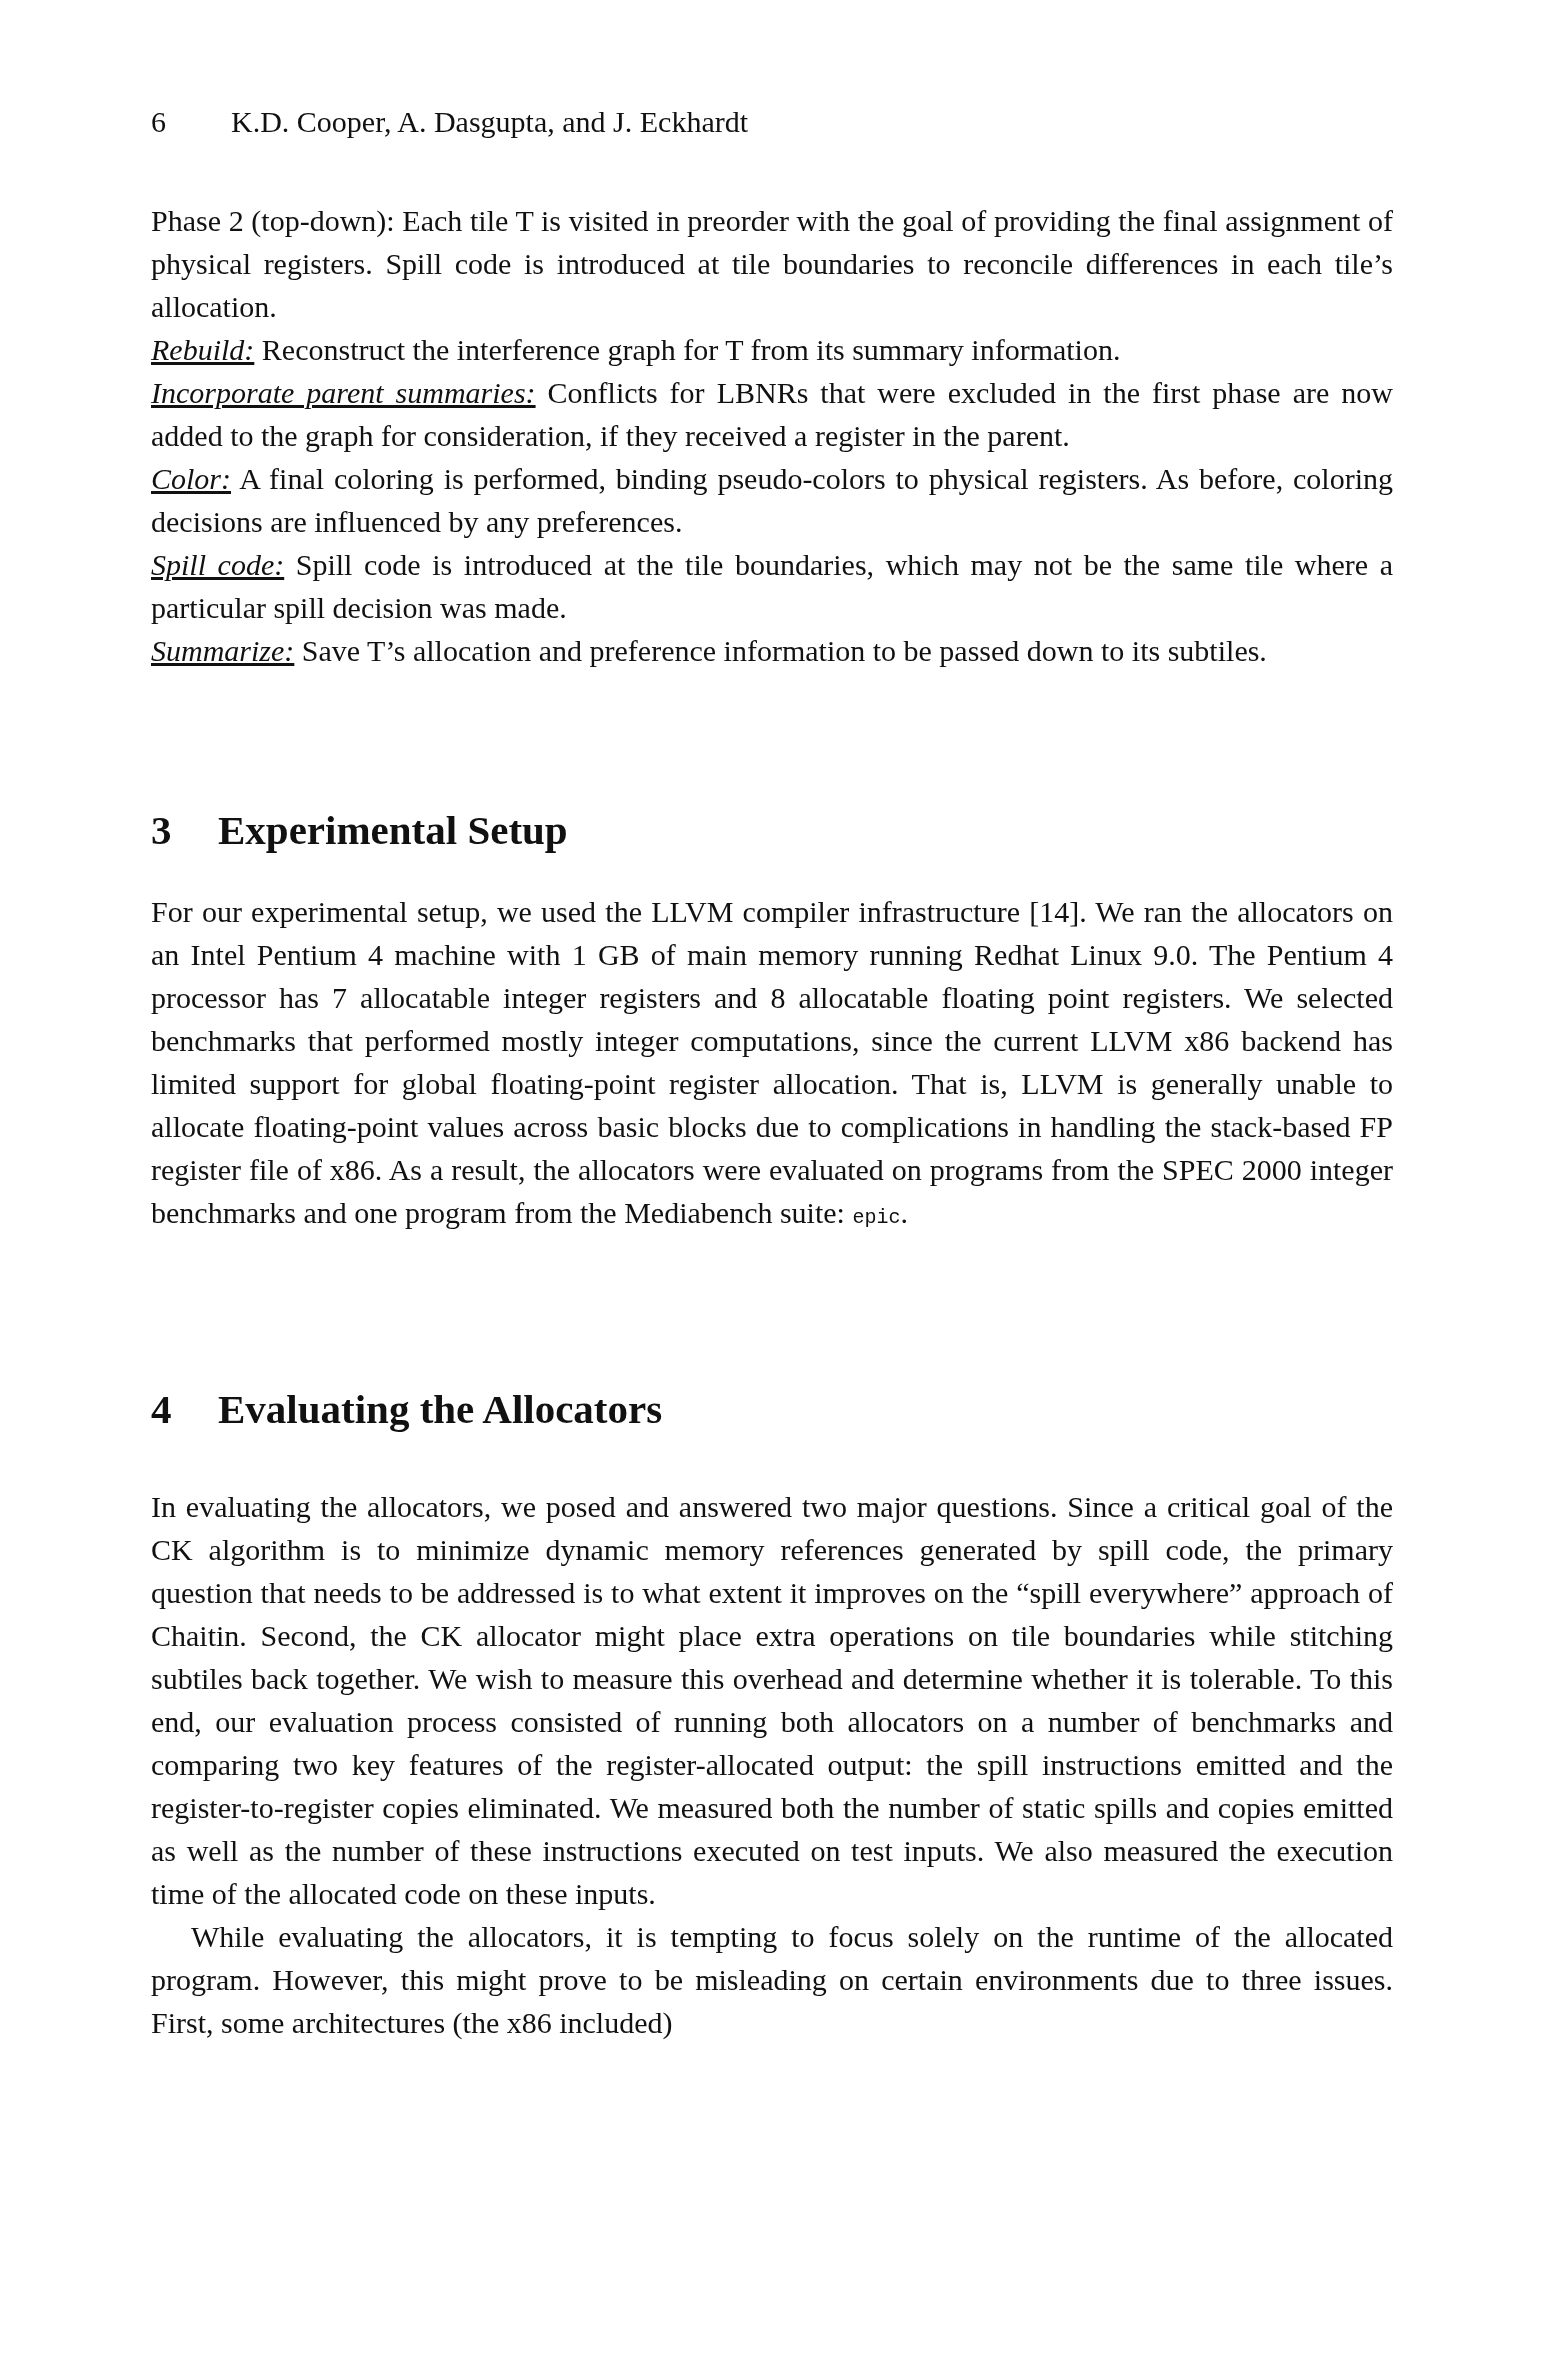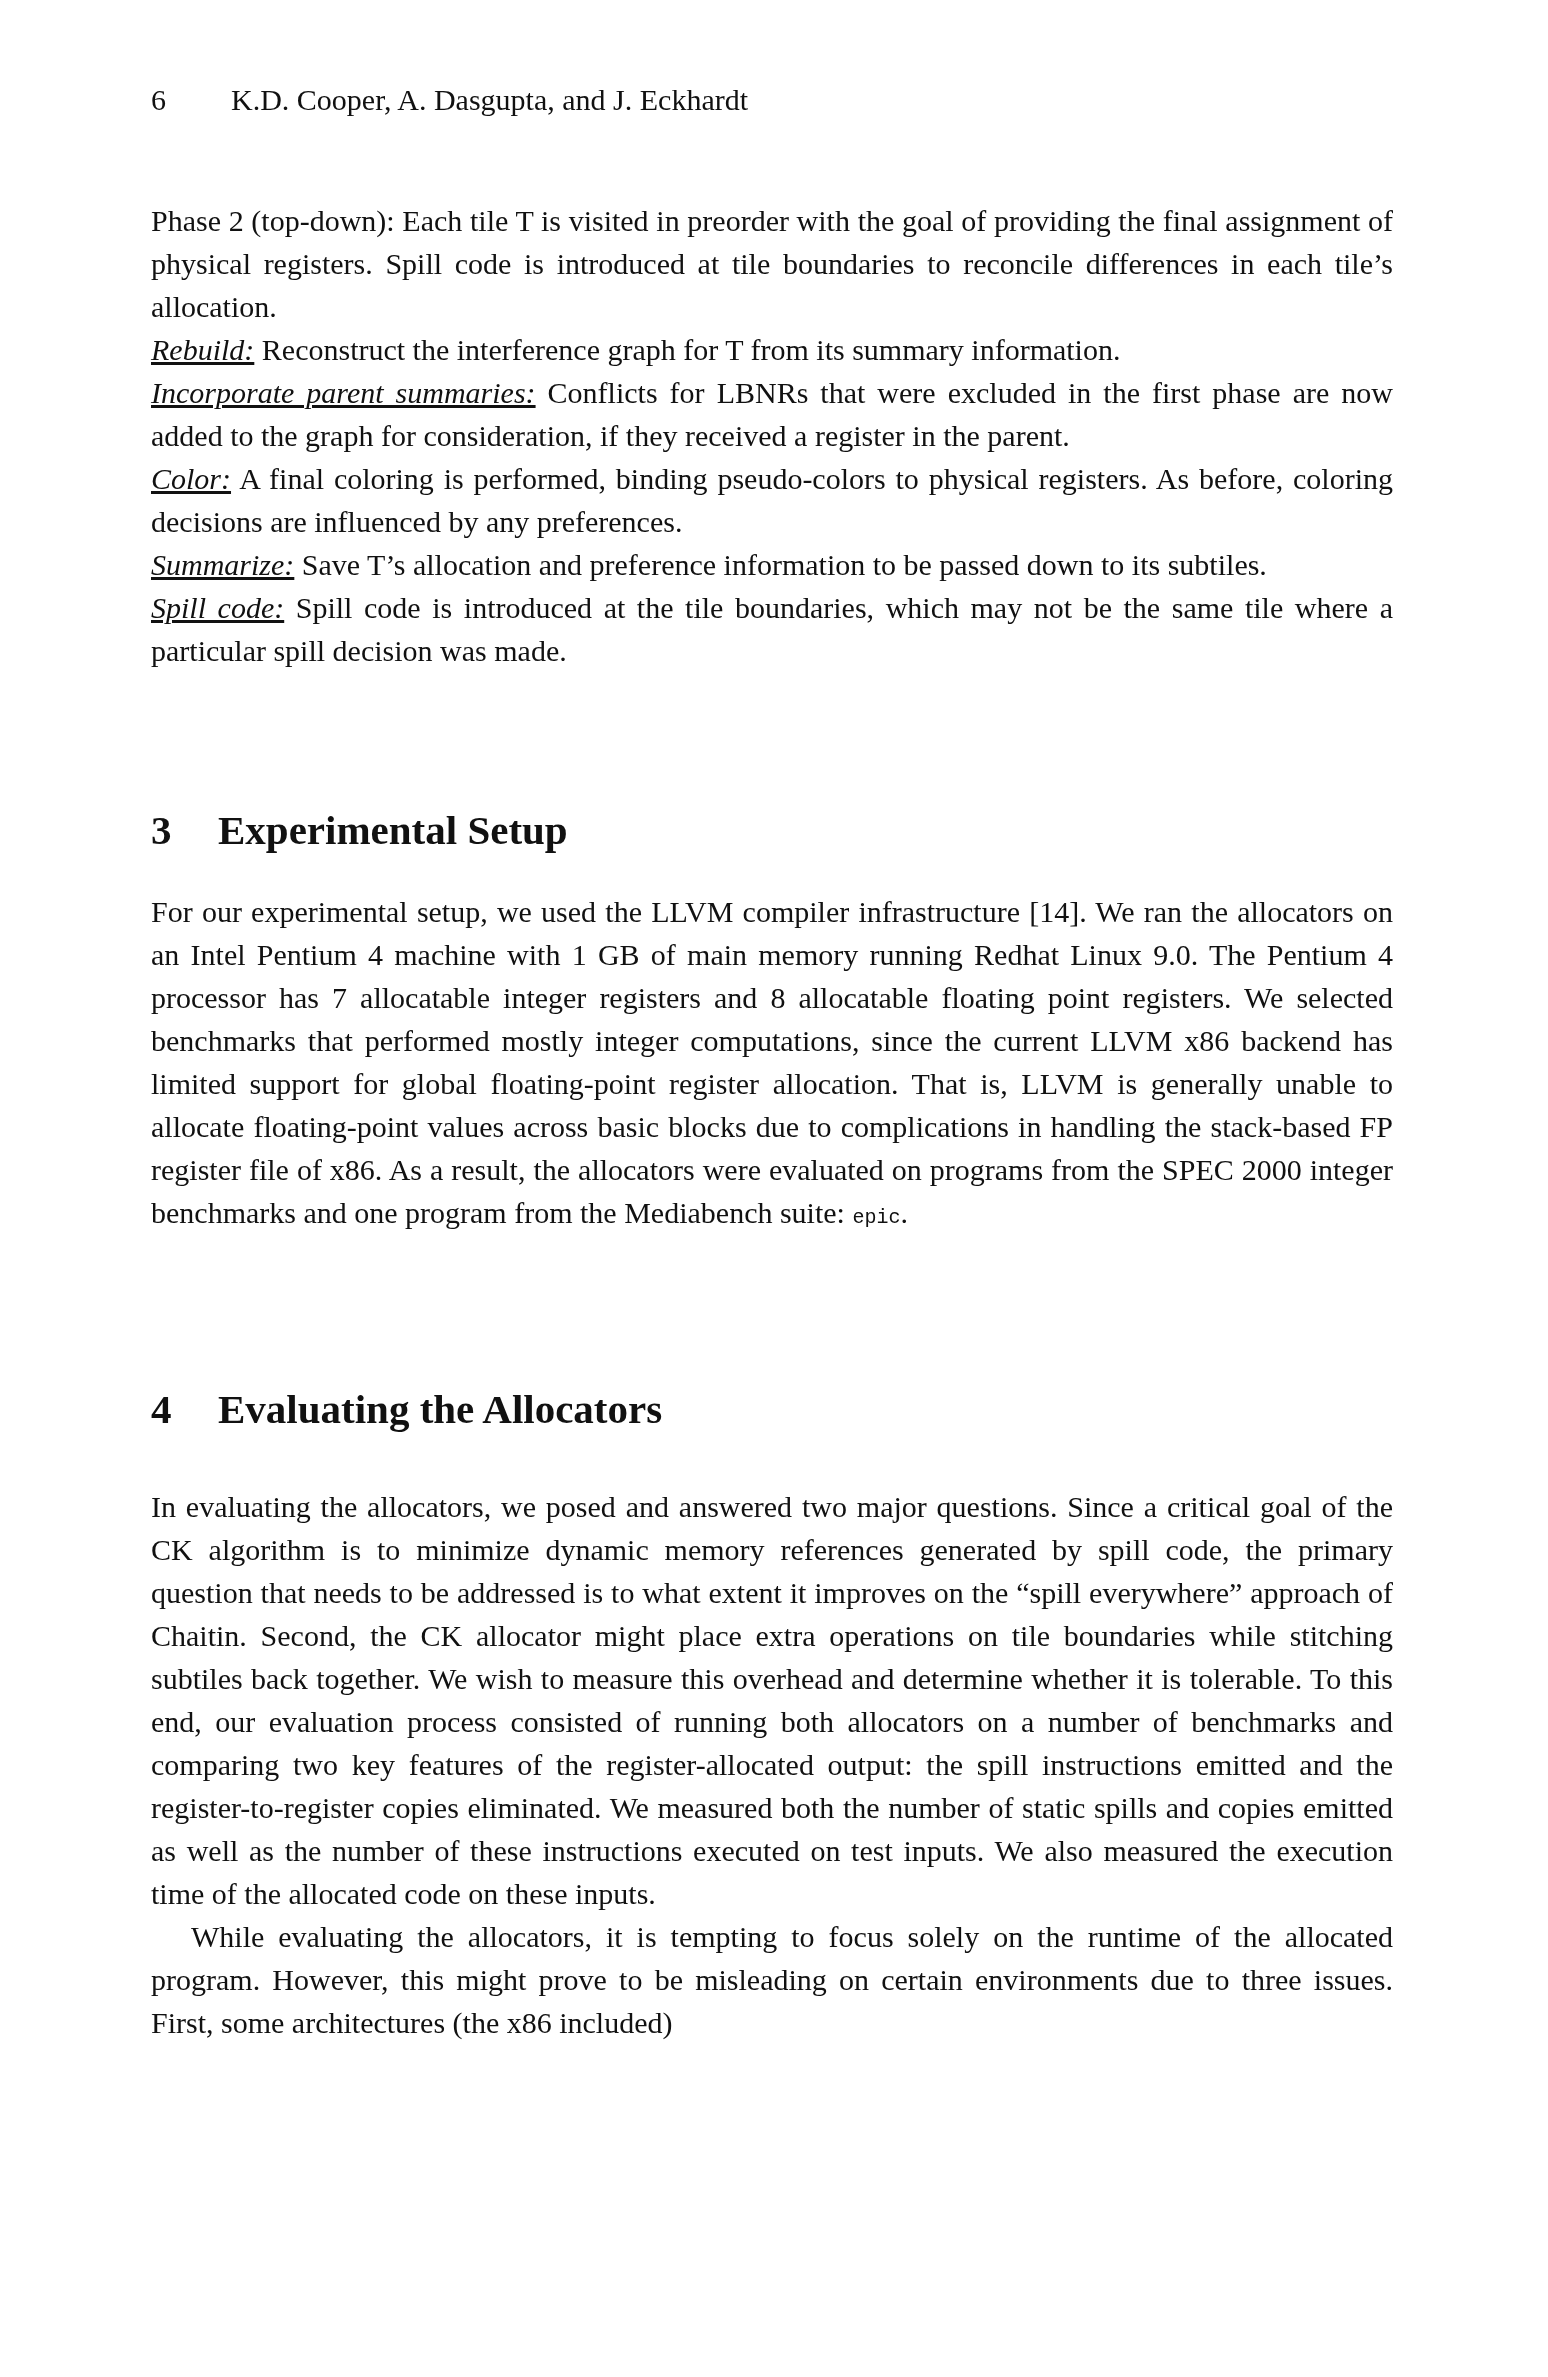--- a/index.html
+++ b/index.html
@@ -1,19 +1,19 @@
 <!DOCTYPE html>
 <html style="font-size:14px"><head>
 <meta charset="utf-8">
 <style>
   html, body { margin:0; padding:0; background:#ffffff; }
   body { width:1549px; height:2377px; position:relative; overflow:hidden;
          font-family:"Liberation Serif","DejaVu Serif",serif; color:#111; }
   .page { position:absolute; left:151px; top:0; width:1242px; }
-  .runhead { position:absolute; top:78px; left:0; font-size:30px; line-height:43px; white-space:nowrap; }
+  .runhead { position:absolute; top:100px; left:0; font-size:30px; line-height:43px; white-space:nowrap; }
   .runhead .pno { display:inline-block; width:80px; }
   .body { position:absolute; left:0; width:1242px; font-size:30px; line-height:43px; text-align:justify; }
   .blk { margin:0; }
   .b { font-weight:normal; }
   .i { font-style:italic;text-decoration:underline; }
   .h { position:absolute; left:0; font-size:41px; font-weight:bold; line-height:52px; white-space:nowrap; }
   .h .num { display:inline-block; width:67px; }
   .tt { font-family:"Liberation Mono","DejaVu Sans Mono",monospace; font-size:20px; }
   .indent { text-indent:40px; }
 </style>
@@ -23,22 +23,22 @@
 <div class="page">
   <div class="runhead">
     <span class="pno">6</span><span>K.D. Cooper, A. Dasgupta, and J. Eckhardt</span>
   </div>
 
   <div class="body" style="top:199px;">
     <p class="blk"><span class="b">Phase 2 (top-down):</span><span> Each tile T is visited in preorder with the goal of providing the final assignment of physical registers. Spill code is introduced at tile boundaries to reconcile differences in each tile’s allocation.</span></p>
     <p class="blk"><span class="i">Rebuild:</span><span> Reconstruct the interference graph for T from its summary information.</span></p>
     <p class="blk"><span class="i">Incorporate parent summaries:</span><span> Conflicts for LBNRs that were excluded in the first phase are now added to the graph for consideration, if they received a register in the parent.</span></p>
     <p class="blk"><span class="i">Color:</span><span> A final coloring is performed, binding pseudo-colors to physical registers. As before, coloring decisions are influenced by any preferences.</span></p>
+    <p class="blk"><span class="i">Spill code:</span><span> Spill code is introduced at the tile boundaries, which may not be the same tile where a particular spill decision was made.</span></p>
     <p class="blk"><span class="i">Summarize:</span><span> Save T’s allocation and preference information to be passed down to its subtiles.</span></p>
-    <p class="blk"><span class="i">Spill code:</span><span> Spill code is introduced at the tile boundaries, which may not be the same tile where a particular spill decision was made.</span></p>
   </div>
 
   <div class="h" style="top:804px;">
     <span class="num">3</span><span>Experimental Setup</span>
   </div>
   <div class="body" style="top:890px;">
     <p class="blk"><span>For our experimental setup, we used the LLVM compiler infrastructure [14]. We ran the allocators on an Intel Pentium 4 machine with 1 GB of main memory running Redhat Linux 9.0. The Pentium 4 processor has 7 allocatable integer registers and 8 allocatable floating point registers. We selected benchmarks that performed mostly integer computations, since the current LLVM x86 backend has limited support for global floating-point register allocation. That is, LLVM is generally unable to allocate floating-point values across basic blocks due to complications in handling the stack-based FP register file of x86. As a result, the allocators were evaluated on programs from the SPEC 2000 integer benchmarks and one program from the Mediabench suite: </span><span class="tt">epic</span><span>.</span></p>
   </div>
 
   <div class="h" style="top:1383px;">

